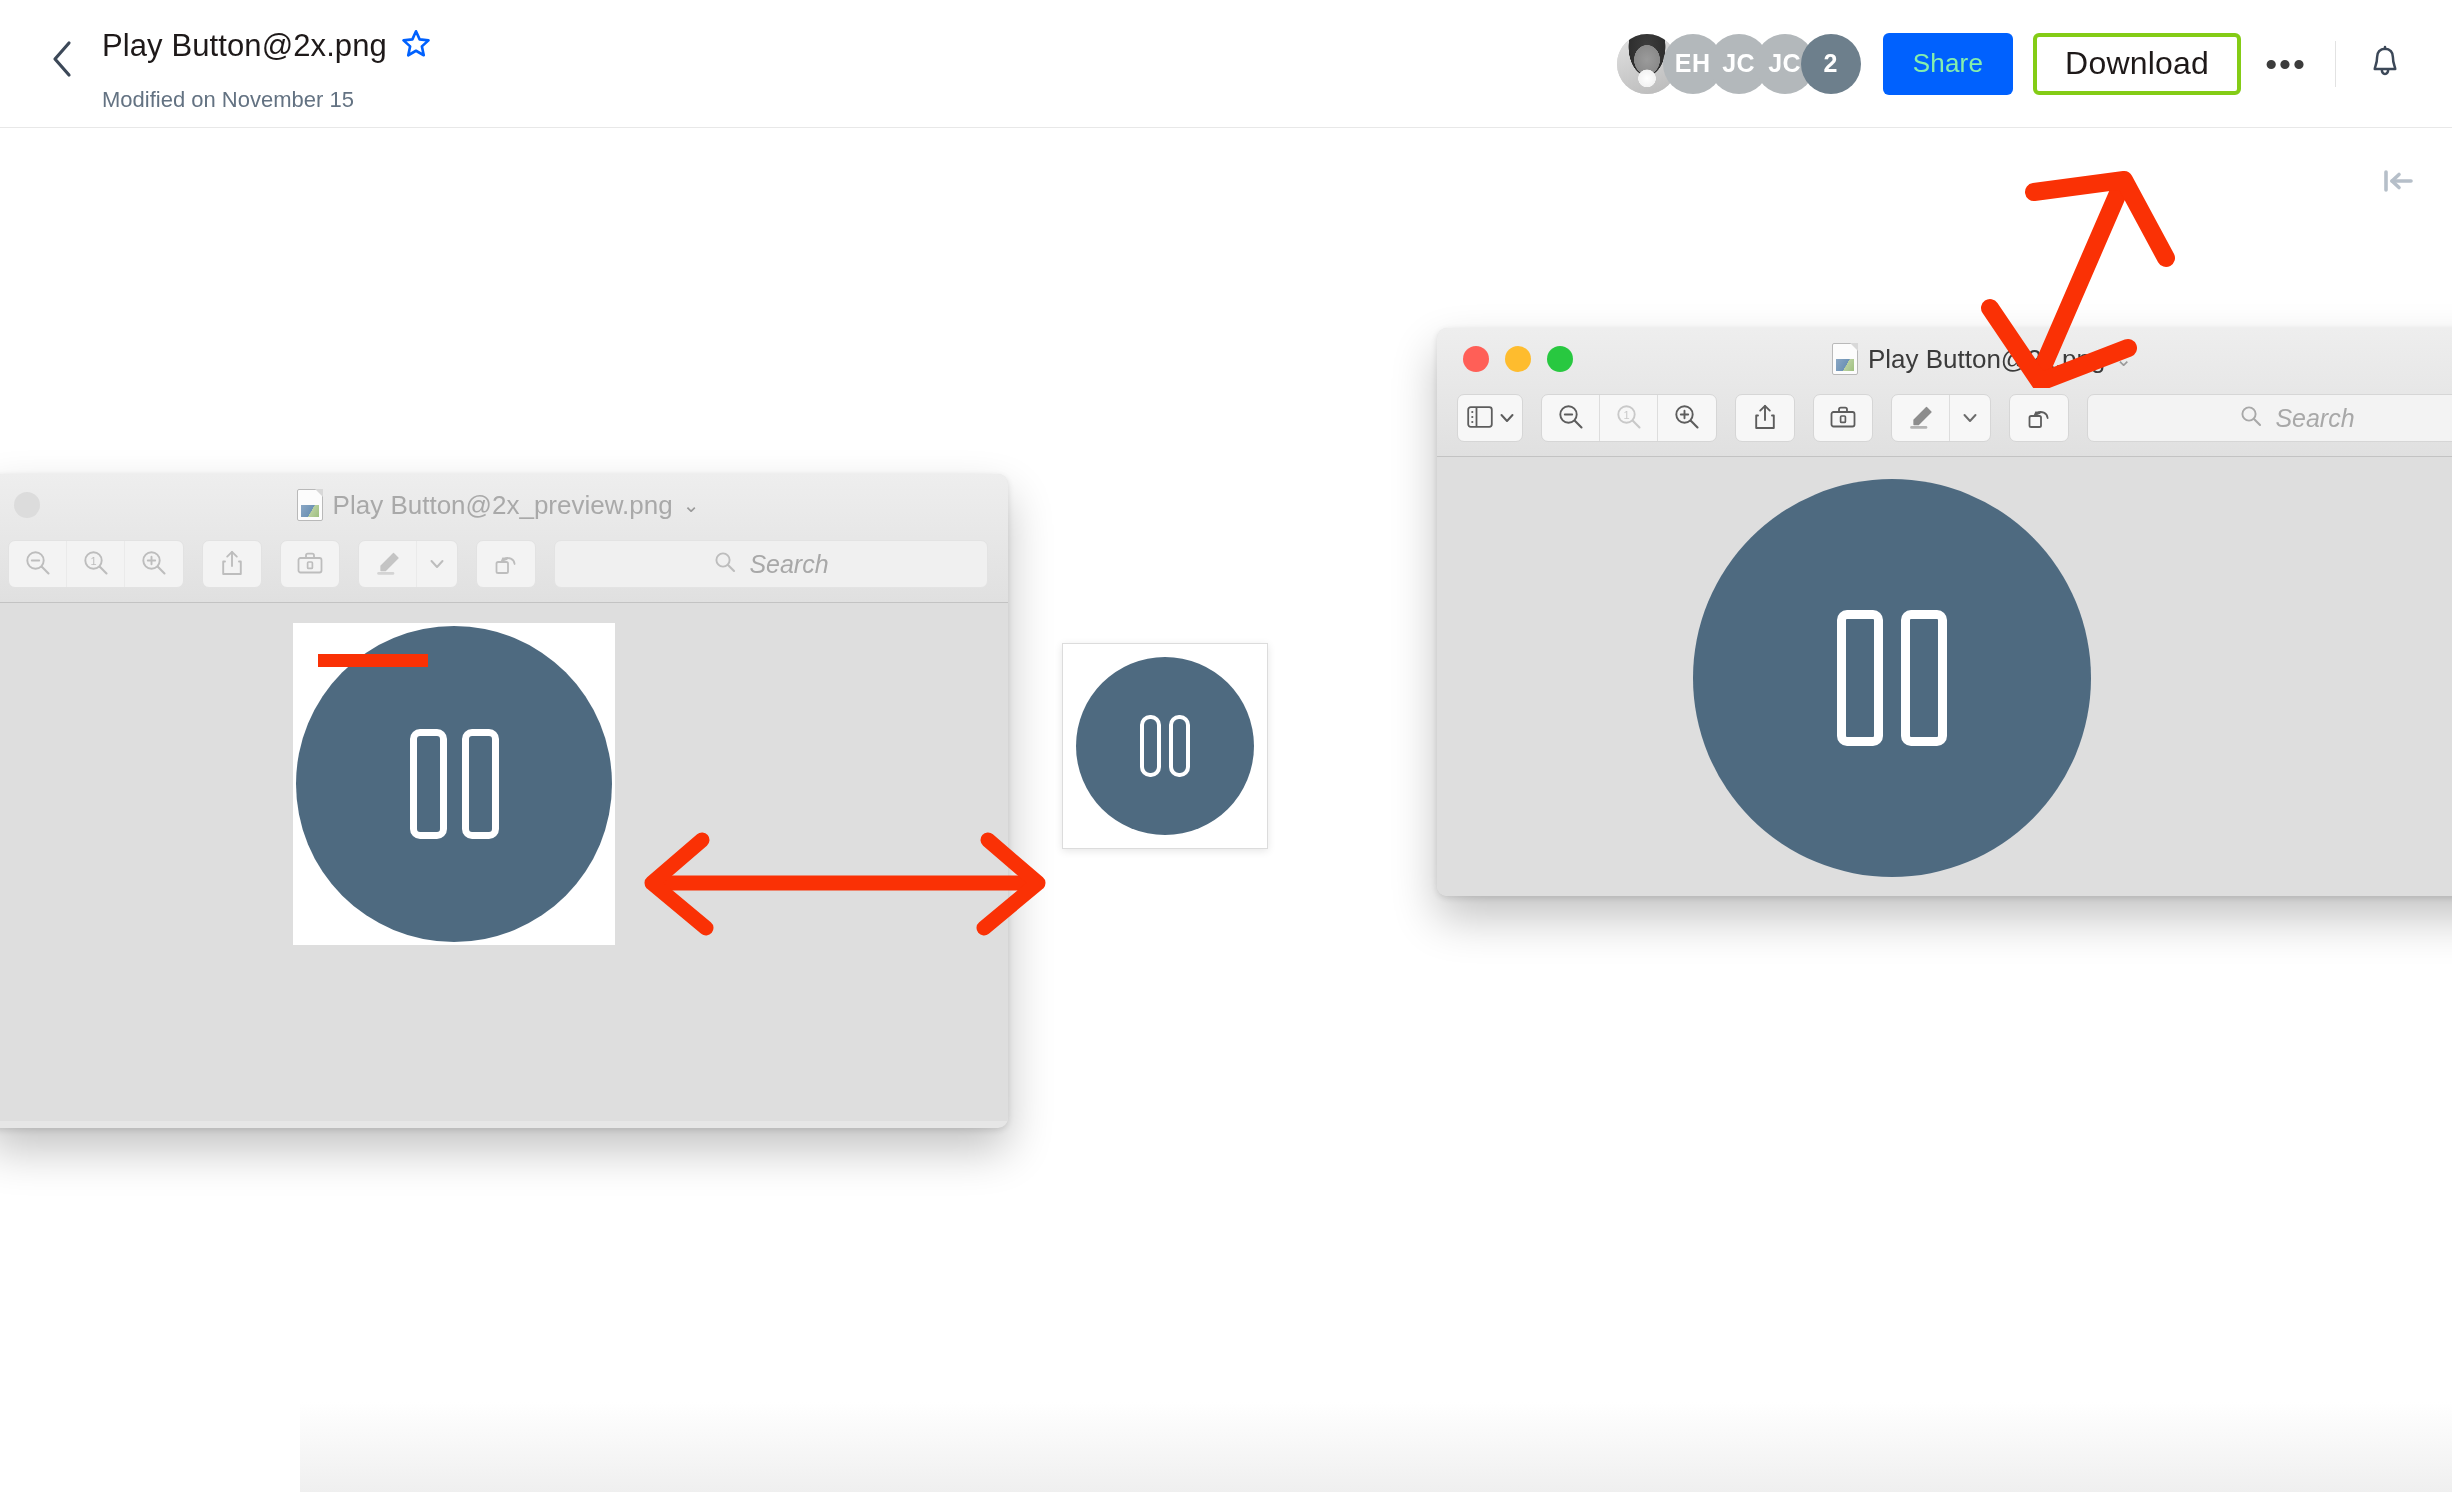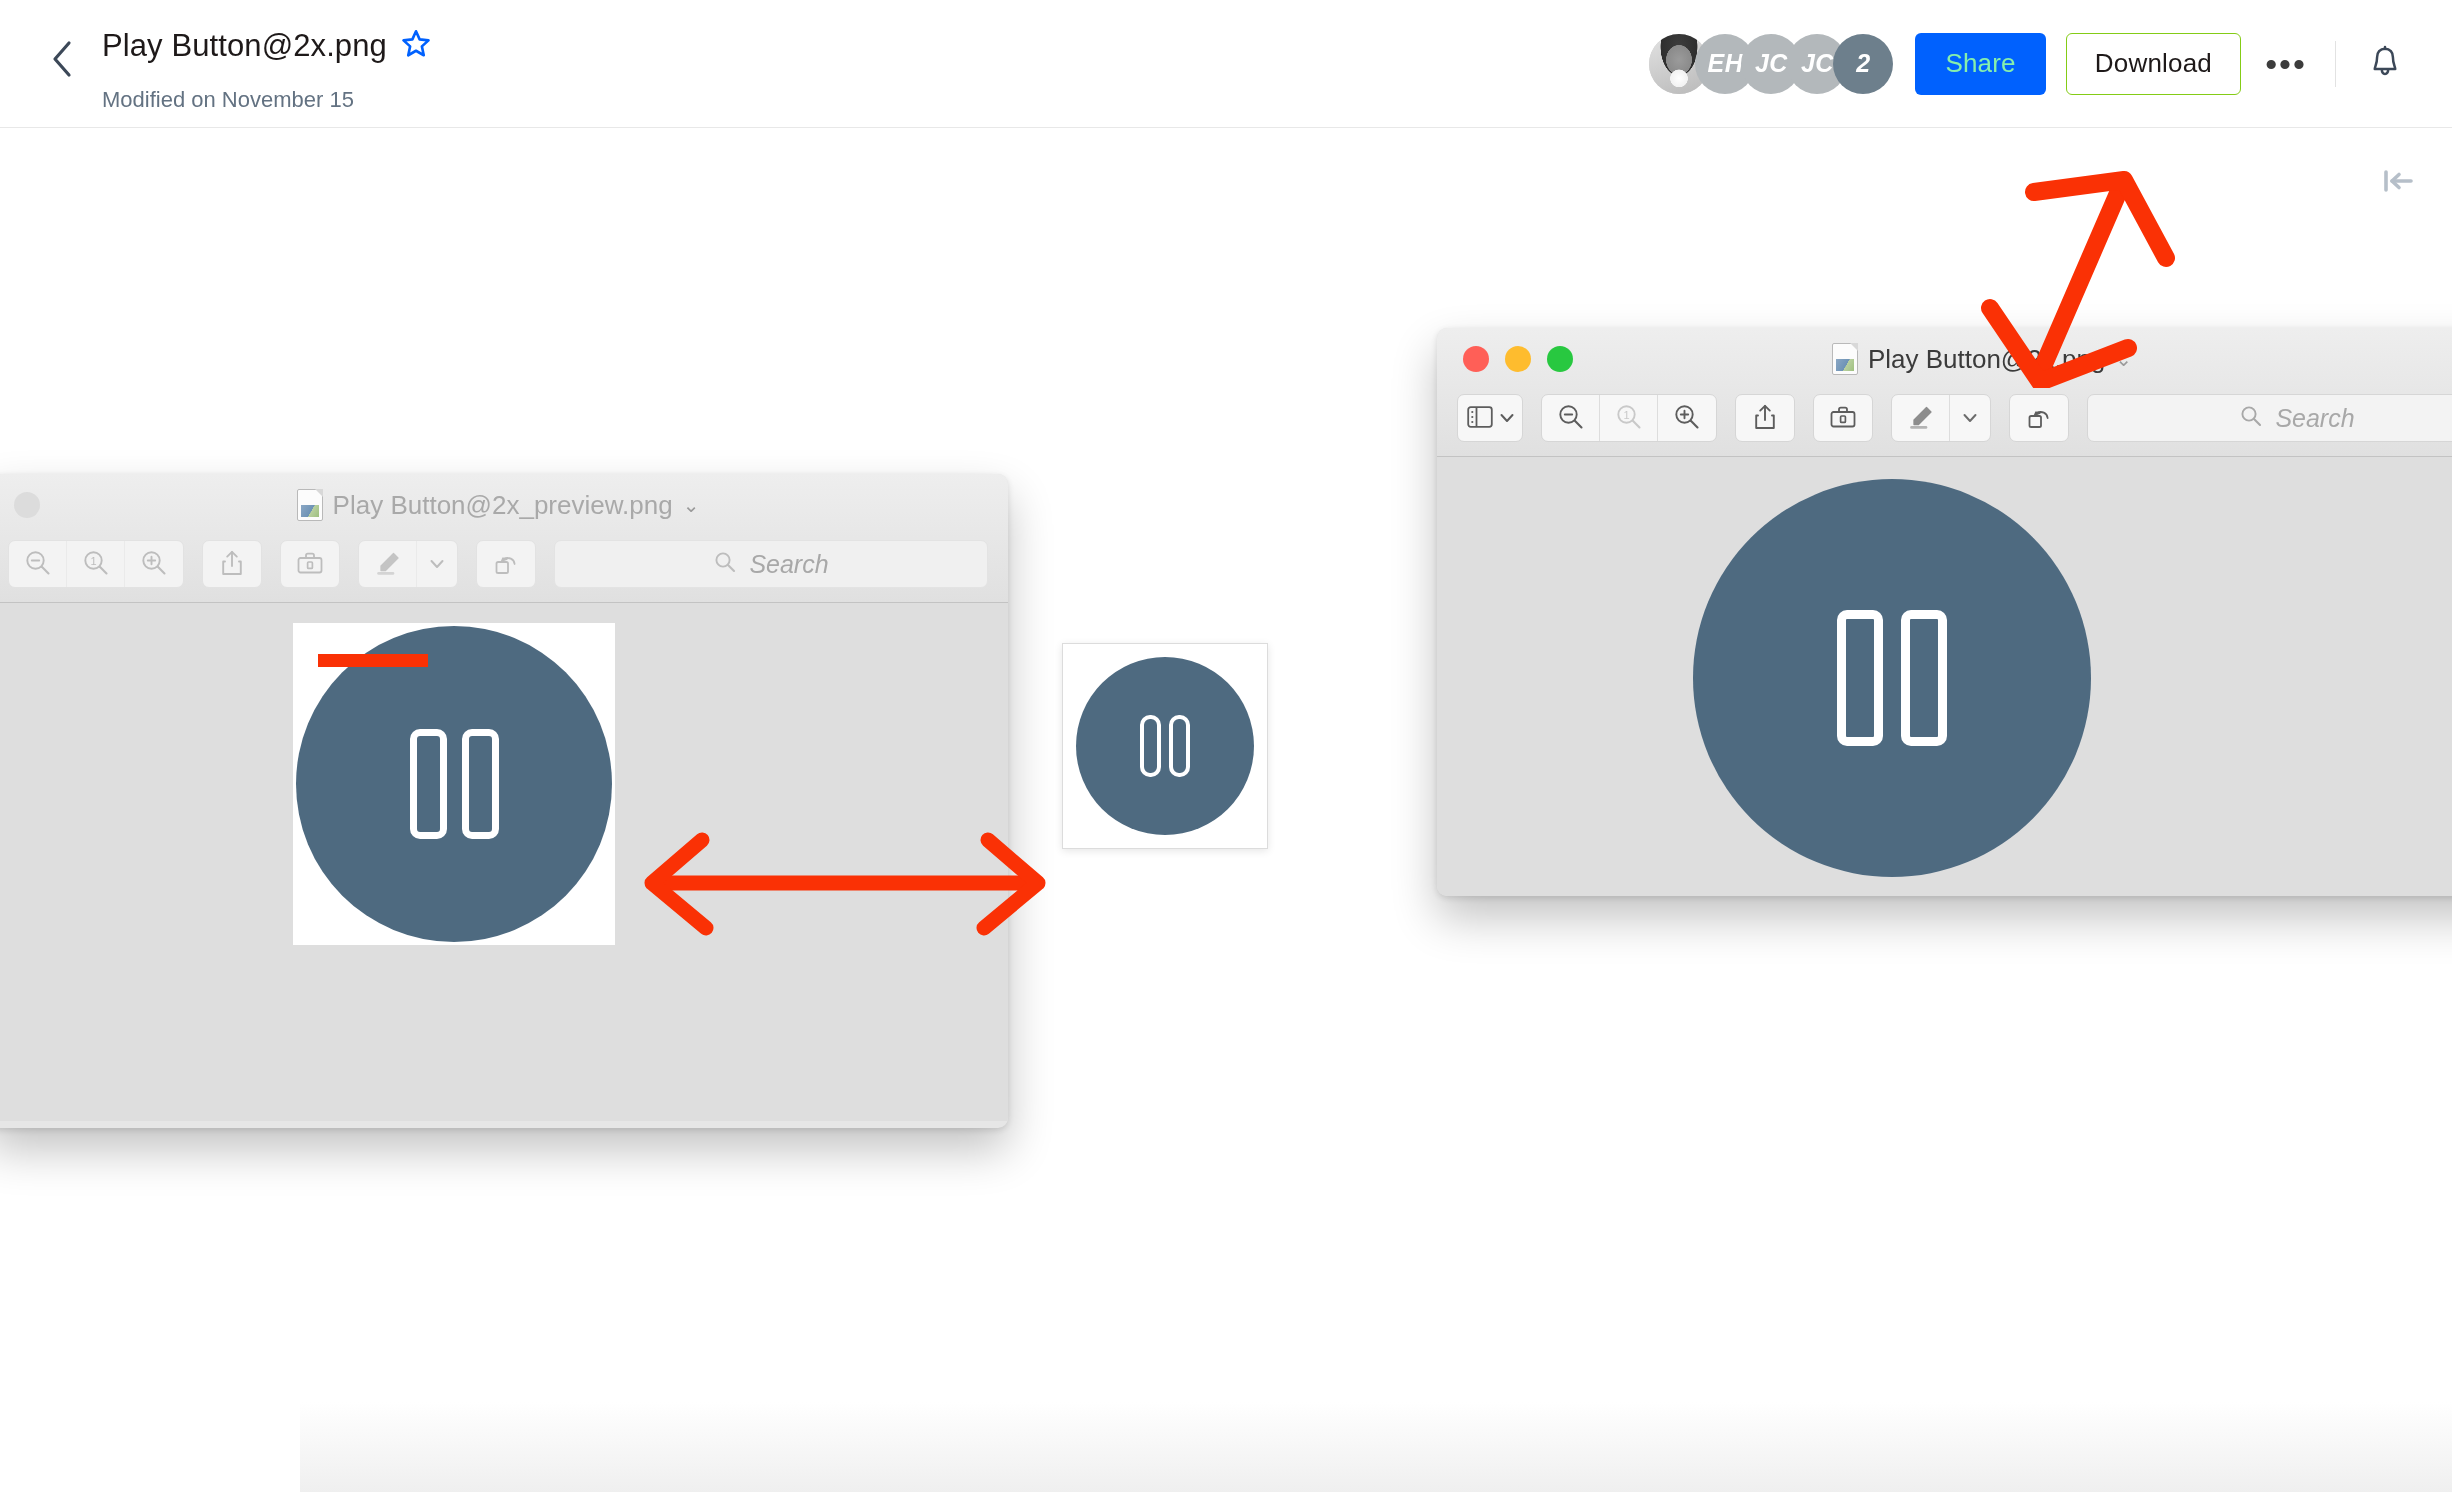--- a/index.html
+++ b/index.html
@@ -29,21 +29,21 @@
     font-size: 31px; color: #1e1919; font-weight: 400; letter-spacing: .1px;
     line-height: 38px; white-space: nowrap;
   }
   .star-icon { margin-left: 14px; display: block; cursor: pointer; }
   .file-sub {
     font-size: 22px; color: #637282; line-height: 30px; margin-top: 20px; white-space: nowrap;
   }
 
   .appbar-right { display: flex; align-items: center; padding-right: 36px; }
 
-  .avatars { display: flex; align-items: center; margin-right: 22px; font-style: italic; }
+  .avatars { display: flex; align-items: center; margin-right: 22px; }
   .avatar {
     width: 60px; height: 60px; border-radius: 50%;
     display: flex; align-items: center; justify-content: center;
     color: #fff; font-size: 25px; font-weight: 700; letter-spacing: .5px;
     margin-left: -14px; position: relative;
     border: 0; overflow: hidden; cursor: pointer;
   }
   .avatar:first-child { margin-left: 0; }
   .avatar.photo { background: #cfcfcf; }
   .avatar.photo .face {
@@ -56,22 +56,22 @@
   }
   .avatar.initials { background: #b3b8bb; }
   .avatar.count { background: #6d7f8c; }
 
   .share-btn {
     background: #0061fe; color: #86efac; border: none; border-radius: 6px;
     height: 62px; padding: 0 30px; font-size: 26px; font-family: inherit;
     cursor: pointer; letter-spacing: .2px;
   }
   .download-btn {
-    background: #ffffff; color: #1e1919; border: 1px solid #84cc16; border-radius: 6px;
-    height: 62px; padding: 0 28px; font-size: 26px; font-family: inherit;
+    background: #ffffff; color: #1e1919; border: 4px solid #84cc16; border-radius: 6px;
+    height: 62px; padding: 0 28px; font-size: 32px; font-family: inherit;
     cursor: pointer; margin-left: 20px; letter-spacing: .2px;
   }
   .more-btn {
     width: 62px; height: 62px; display: flex; align-items: center; justify-content: center;
     margin-left: 14px; cursor: pointer; border: none; background: transparent;
     font-size: 34px; color: #3c3c3c; letter-spacing: 2px; line-height: 0;
   }
   .vdivider { width: 1px; height: 46px; background: #e2e2e2; margin: 0 18px; }
   .bell-btn {
     width: 62px; height: 62px; display: flex; align-items: center; justify-content: center;

